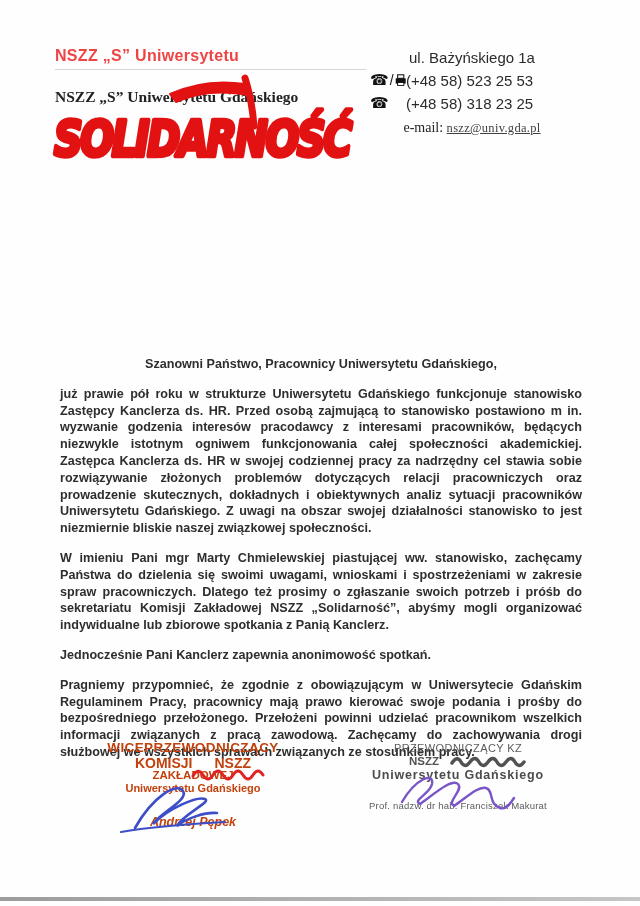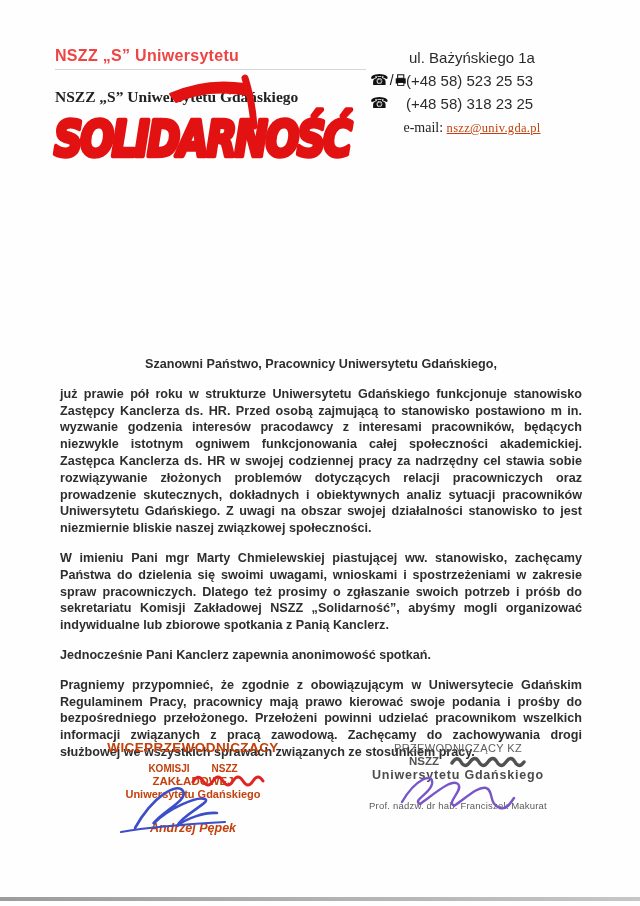--- a/index.html
+++ b/index.html
@@ -51,21 +51,21 @@
   }
   .letter-body p { margin:0 0 13px 0; text-align:justify; }
   .letter-body p.salutation { text-align:center; }
 
   
   .sig-left {
     position:absolute; left:95px; top:742px; width:196px;
     text-align:center; line-height:12.5px;
   }
   .sig-left .l1 { font-size:13.5px; font-weight:bold; letter-spacing:.4px; }
-  .sig-left .l2 { font-size:10px; font-weight:bold; margin-top:8px; }
+  .sig-left .l2 { font-size:14px; font-weight:bold; margin-top:2px; }
   .sig-left .l2 .w2 { margin-left:22px; }
   .sig-left .l3 { font-size:11.5px; font-weight:bold; position:relative; }
   .sig-left .l4 { font-size:11px; font-weight:bold; }
   .sig-left .name { font-size:12.5px; font-weight:bold; font-style:italic; margin-top:22px; }
   .red-scribble { position:absolute; left:96px; top:-3px; }
   .blue-signature { position:absolute; left:18px; top:40px; }
 
   .sig-right {
     position:absolute; left:362px; top:742px; width:192px;
     text-align:center; color:#555; line-height:13px;
@@ -122,21 +122,21 @@
 
     <div class="phone-row">
       <span class="phone-icons">
         <span class="glyph-icon">☎</span>
       </span>
       <span>(+48 58) 318 23 25</span>
     </div>
 
     <div class="email-row">
       <span>e-mail:</span>
-      <span class="email-link" style="color:#c2410c">nszz@univ.gda.pl</span>
+      <span class="email-link" style="color:#404040">nszz@univ.gda.pl</span>
     </div>
   </div>
 
   <div class="letter-body">
     <p class="salutation">Szanowni Państwo, Pracownicy Uniwersytetu Gdańskiego,</p>
     <p>już prawie pół roku w strukturze Uniwersytetu Gdańskiego funkcjonuje stanowisko Zastępcy Kanclerza ds. HR. Przed osobą zajmującą to stanowisko postawiono m in. wyzwanie godzenia interesów pracodawcy z interesami pracowników, będących niezwykle istotnym ogniwem funkcjonowania całej społeczności akademickiej. Zastępca Kanclerza ds. HR w swojej codziennej pracy za nadrzędny cel stawia sobie rozwiązywanie złożonych problemów dotyczących relacji pracowniczych oraz prowadzenie skutecznych, dokładnych i obiektywnych analiz sytuacji pracowników Uniwersytetu Gdańskiego. Z uwagi na obszar swojej działalności stanowisko to jest niezmiernie bliskie naszej związkowej społeczności.</p>
     <p>W imieniu Pani mgr Marty Chmielewskiej piastującej ww. stanowisko, zachęcamy Państwa do dzielenia się swoimi uwagami, wnioskami i spostrzeżeniami w zakresie spraw pracowniczych. Dlatego też prosimy o zgłaszanie swoich potrzeb i próśb do sekretariatu Komisji Zakładowej NSZZ „Solidarność”, abyśmy mogli organizować indywidualne lub zbiorowe spotkania z Panią Kanclerz.</p>
     <p>Jednocześnie Pani Kanclerz zapewnia anonimowość spotkań.</p>
     <p>Pragniemy przypomnieć, że zgodnie z obowiązującym w Uniwersytecie Gdańskim Regulaminem Pracy, pracownicy mają prawo kierować swoje podania i prośby do bezpośredniego przełożonego. Przełożeni powinni udzielać pracownikom wszelkich informacji związanych z pracą zawodową. Zachęcamy do zachowywania drogi służbowej we wszystkich sprawach związanych ze stosunkiem pracy.</p>
   </div>

